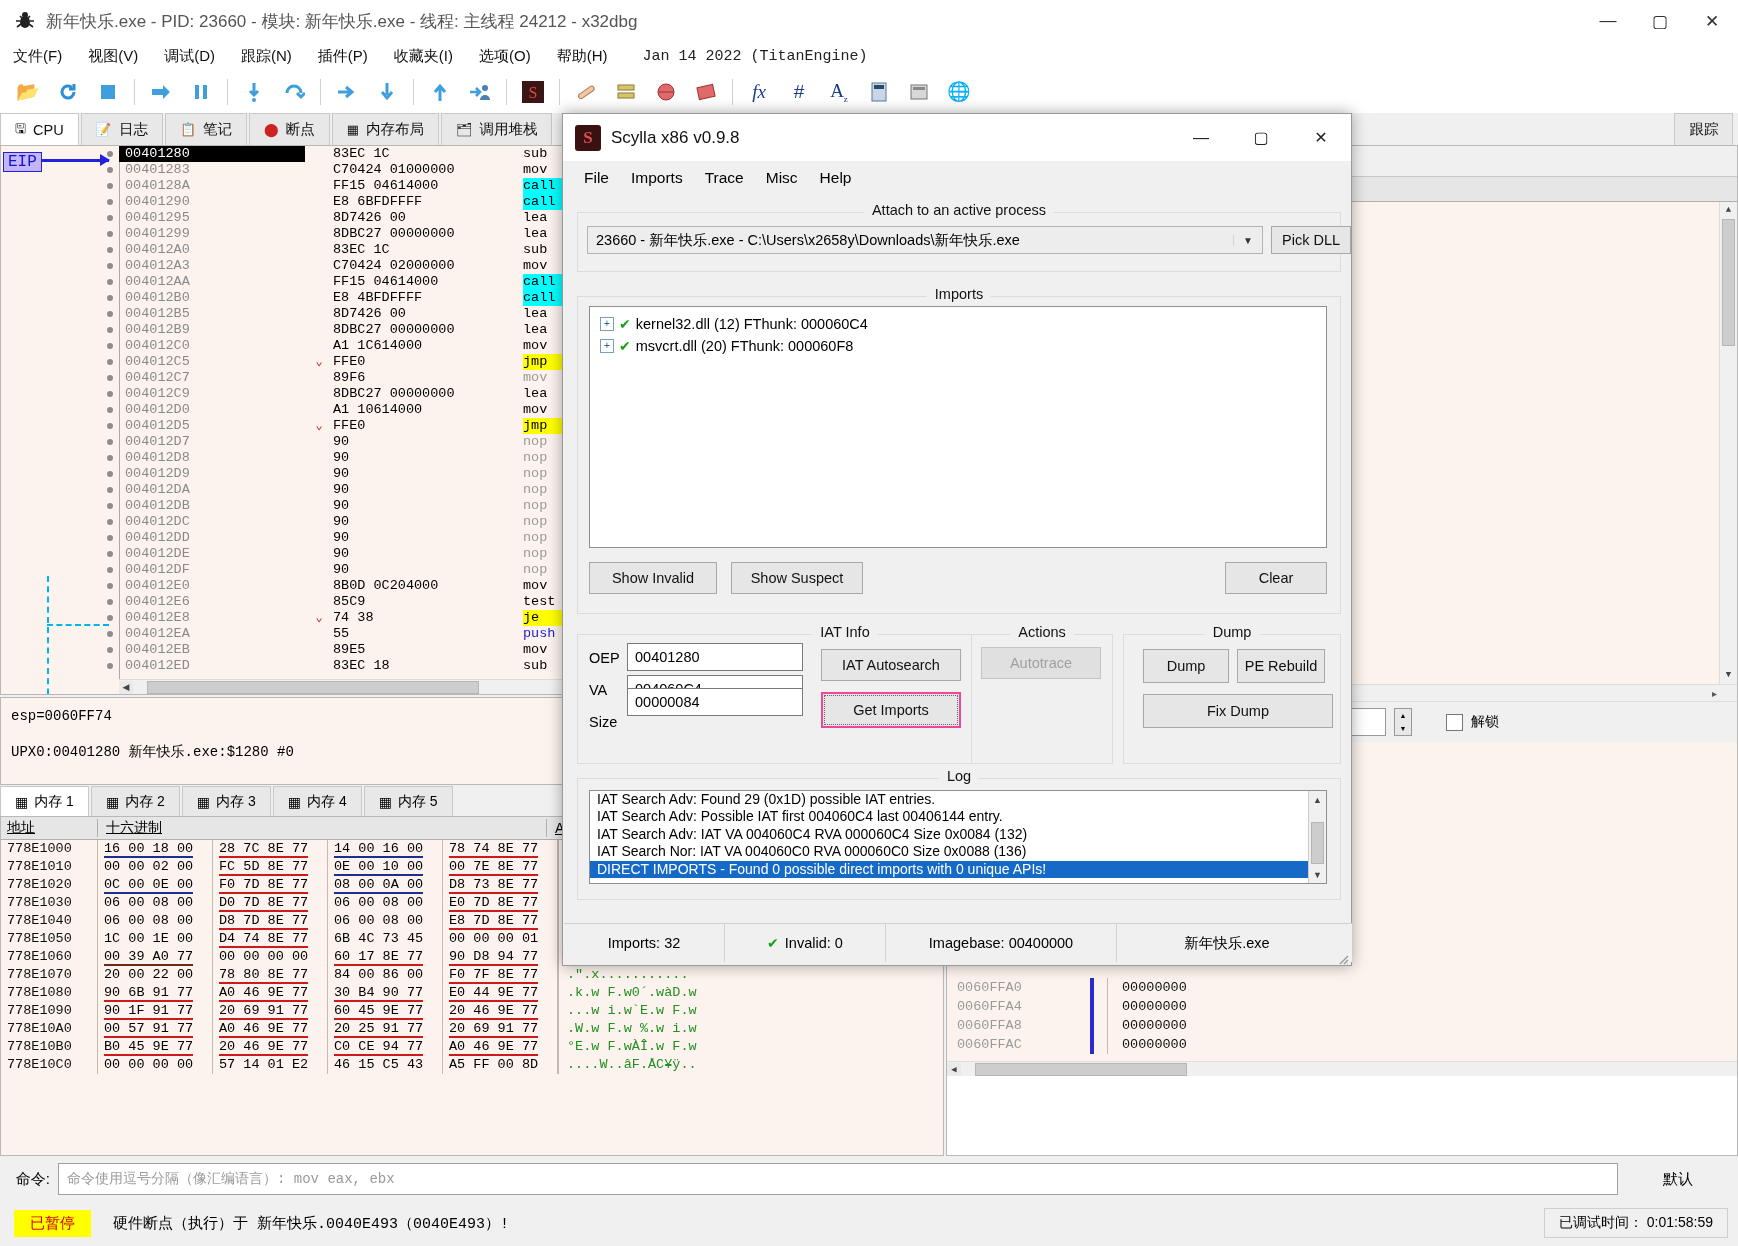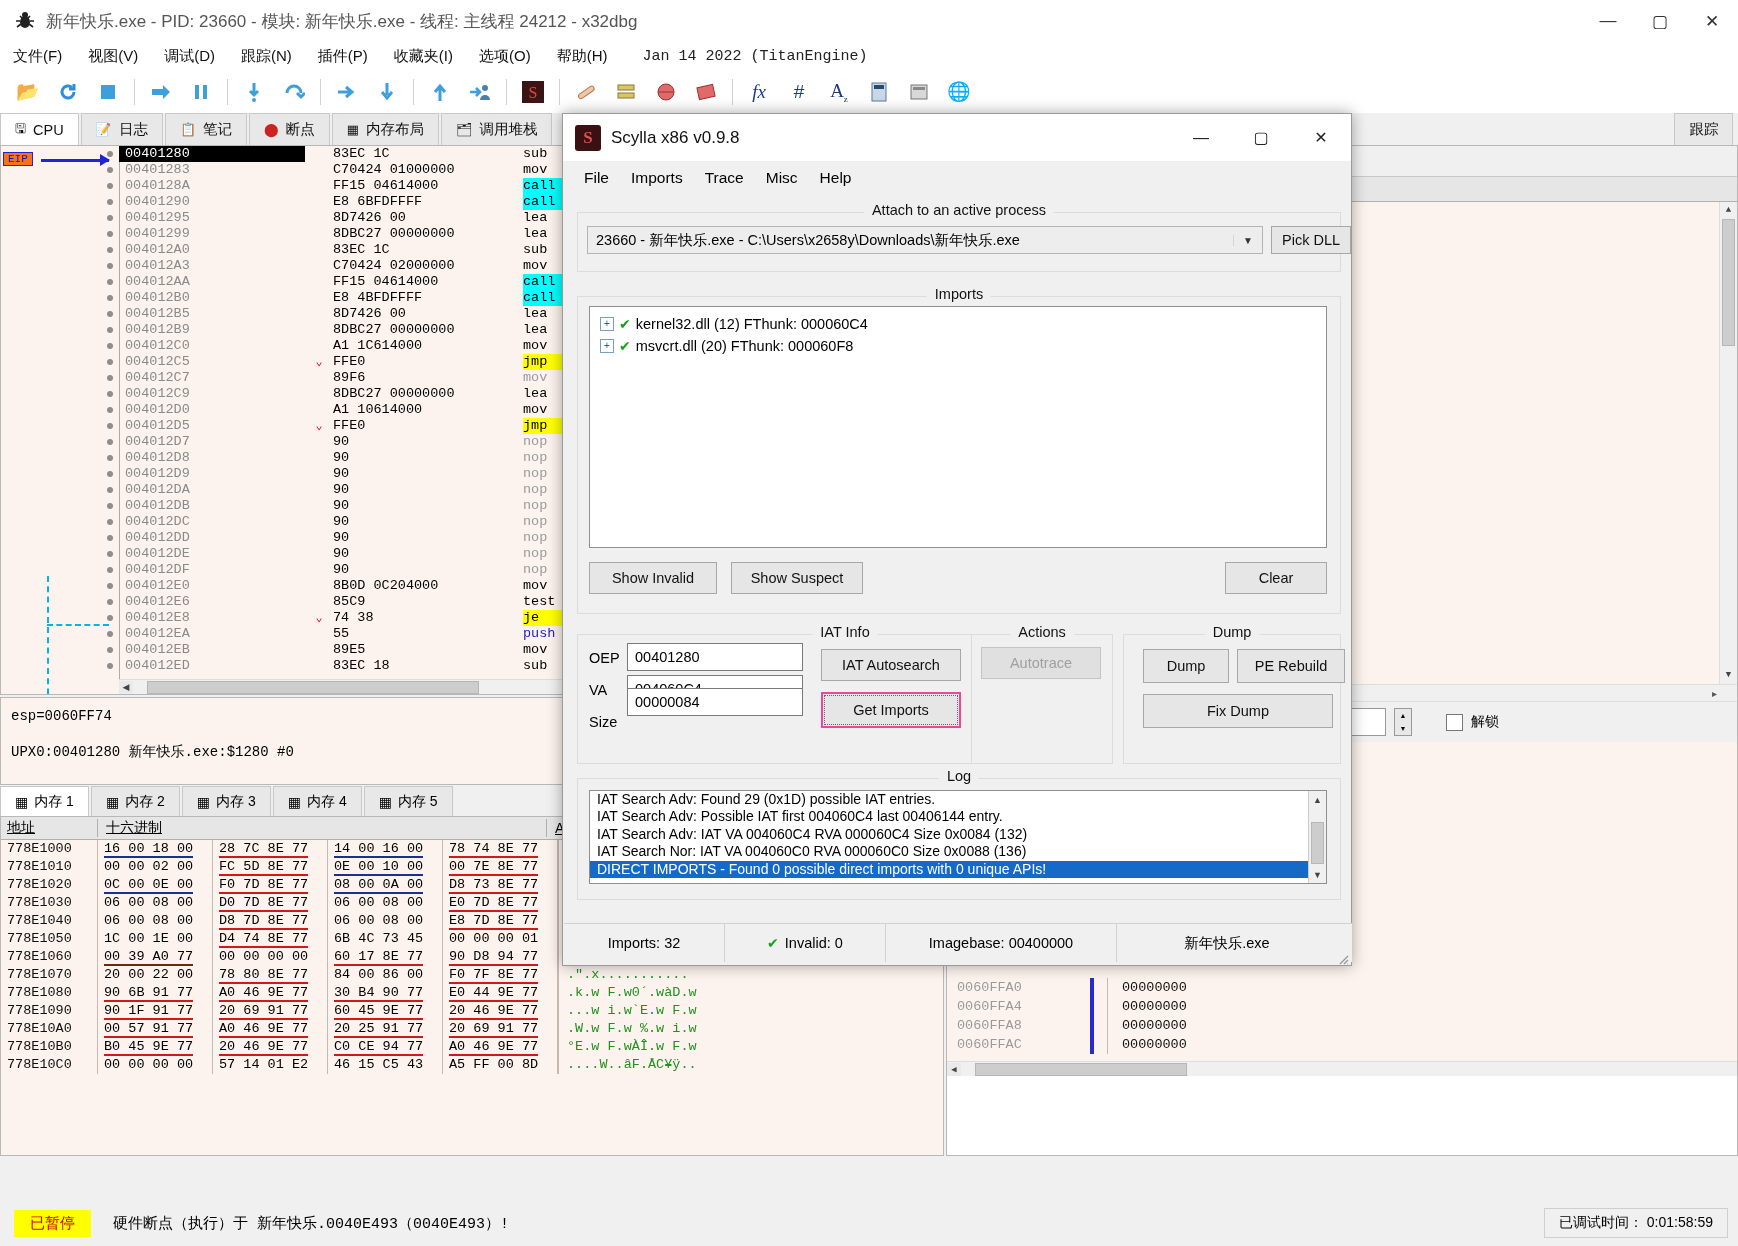--- a/index.html
+++ b/index.html
@@ -22,21 +22,21 @@
   .tbsep{width:1px;height:26px;background:#d0d0d0;margin:0 6px;}
 
   .tabrow{position:absolute;left:0;top:113px;width:1738px;height:32px;background:#f0f0f0;border-bottom:1px solid #c8c8c8;display:flex;align-items:flex-end;}
   .tab{height:31px;padding:0 14px;display:flex;align-items:center;gap:7px;font-size:14.5px;color:#111;border:1px solid #c8c8c8;border-bottom:none;background:#e8e8e8;margin-right:2px;}
   .tab.active{background:#fff;}
   .tabico{font-size:13px;}
 
   
   .cpu{position:absolute;left:0;top:145px;width:944px;height:550px;background:#fdf3ee;border:1px solid #b8b8b8;box-sizing:border-box;overflow:hidden;}
   .gutter{position:absolute;left:0;top:0;width:118px;height:100%;background:#fdf3ee;border-right:1px solid #aaa;}
-  .eipbox{position:absolute;left:2px;top:6px;background:#f97316;border:1px solid #2222dd;color:#1414c8;font-family:"Liberation Mono",monospace;font-size:11px;padding:0 4px;}
+  .eipbox{position:absolute;left:2px;top:6px;background:#c4b5fd;border:1px solid #2222dd;color:#1414c8;font-family:"Liberation Mono",monospace;font-size:16px;padding:0 4px;}
   .eiparrow{position:absolute;left:40px;top:13px;width:68px;height:3px;background:#2222dd;}
   .eiparrow:after{content:"";position:absolute;right:-1px;top:-5px;border-left:10px solid #2222dd;border-top:6px solid transparent;border-bottom:6px solid transparent;}
   .jmpline{position:absolute;left:46px;top:430px;width:2px;height:190px;border-left:2px dashed #00b6e8;}
   .jmpline:after{content:"";position:absolute;left:-6px;bottom:-10px;border-top:10px solid #00b6e8;border-left:7px solid transparent;border-right:7px solid transparent;}
   .jmpline2{position:absolute;left:46px;top:478px;width:62px;height:2px;border-top:2px dashed #00b6e8;}
   .bpcol{position:absolute;left:100px;top:0;width:18px;}
   .bpdot{height:16px;display:flex;align-items:center;justify-content:center;}
   .bpdot i{width:6px;height:6px;border-radius:50%;background:#8d8d8d;display:block;}
   .dislist{position:absolute;left:118px;top:0;right:0;bottom:14px;overflow:hidden;}
   .disrow{display:flex;height:16px;line-height:16px;font-family:"Liberation Mono",monospace;font-size:13.5px;white-space:nowrap;}
@@ -895,20 +895,25 @@
           </div>
         </div>
       <div class="bluebar" style="bottom:22px;height:76px;"></div>
       <div class="hscroll" style="left:0;">
         <div class="hsbtn">◀</div>
         <div class="hsthumb" style="width:210px;"></div>
       </div>
     </div>
   </div>
 
+  <div class="cmdbar">
+    <div class="cmdlabel">命令:</div>
+    <div class="cmdinput">命令使用逗号分隔（像汇编语言）: mov eax, ebx</div>
+    <div class="cmdright">默认</div>
+  </div>
 
   <div class="statusbar">
     <div class="pausebadge">已暂停</div>
     <div class="statusmsg">硬件断点（执行）于 新年快乐.0040E493（0040E493）!</div>
     <div class="statusright">已调试时间：  0:01:58:59</div>
   </div>
 
   <div class="scylla">
 
     <div class="sc-title">
@@ -988,21 +993,21 @@
     <div class="btn disabled" style="position:absolute;left:418px;top:533px;width:120px;height:32px;">
       <span>Autotrace</span>
     </div>
 
     <div class="grp" style="left:560px;top:520px;width:216px;height:128px;">
       <div class="lg">Dump</div>
     </div>
     <div class="btn" style="position:absolute;left:580px;top:535px;width:86px;height:34px;">
       <span>Dump</span>
     </div>
-    <div class="btn" style="position:absolute;left:674px;top:535px;width:108px;height:34px;">
+    <div class="btn" style="position:absolute;left:674px;top:535px;width:88px;height:34px;">
       <span>PE Rebuild</span>
     </div>
     <div class="btn" style="position:absolute;left:580px;top:580px;width:190px;height:34px;">
       <span>Fix Dump</span>
     </div>
 
     <div class="grp" style="left:14px;top:664px;width:762px;height:120px;">
       <div class="lg">Log</div>
     </div>
     <div class="logbox" style="left:26px;top:676px;width:738px;height:94px;">

